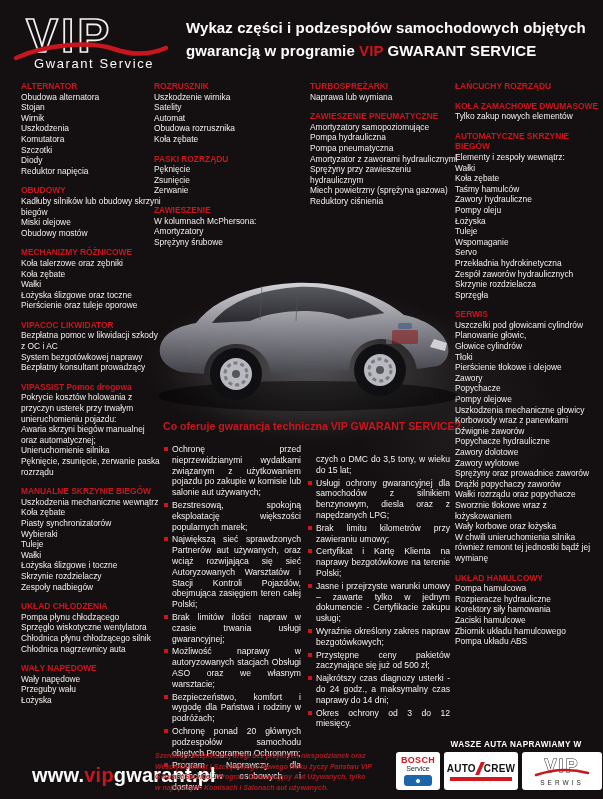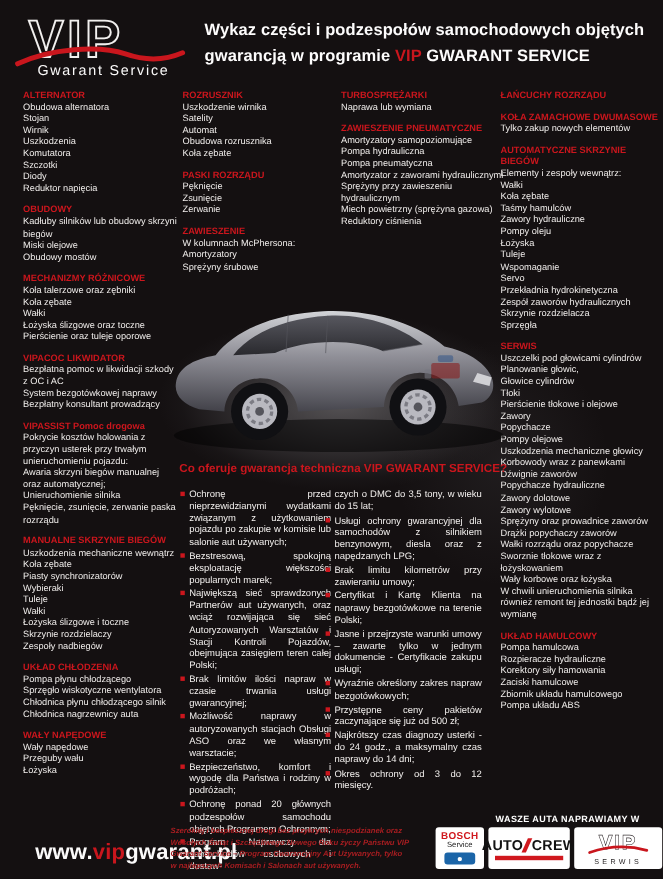--- a/index.html
+++ b/index.html
@@ -22,34 +22,34 @@
     pointer-events:none;
   }
   
   .hdr-title { position:absolute; left:186px; top:16px; width:410px;
     font-size:15px; font-weight:700; line-height:23px; color:#fdfcfc; letter-spacing:0.1px; }
   .red { color:#c9161d; }
   .logo-svg { position:absolute; left:12px; top:6px; }
   
   .col { position:absolute; top:81px; font-size:8.4px; line-height:10.6px; color:#efecea; }
   #col1 { left:21px;  width:141px; }
-  #col2 { left:154px; width:150px;margin-left:12px; }
+  #col2 { left:154px; width:150px; }
   #col3 { left:310px; width:150px; }
   #col4 { left:455px; width:147px; }
   .section { margin-bottom:9px; }
   .sec-h { color:#cb161d; font-weight:700; }
   .item { color:#f1eeec; }
   
   .car-wrap { position:absolute; left:150px; top:238px; width:312px; height:184px; }
   
   .offer-h { position:absolute; left:163px; top:420px; width:300px; white-space:nowrap;
     font-size:10.6px; font-weight:700; color:#cb161d; }
   .bullets { position:absolute; top:444px; font-size:8.6px; line-height:10.8px; color:#f3f0ee; }
   #bullets-left  { left:164px; width:137px; }
-  #bullets-right { left:296px; width:142px; }
+  #bullets-right { left:308px; width:142px;margin-top:10px; }
   .bullet { display:flex; margin-bottom:2px; }
   .sq { flex:0 0 4px; width:4px; height:4px; background:#cb161d; margin:3px 4px 0 0; }
   .bullet-text { flex:1; text-align:justify; }
   .cont { margin-left:8px; text-align:justify; margin-bottom:2px; }
   
   .website { position:absolute; left:32px; top:764px; font-size:20px; font-weight:700;
     color:#fbfafa; letter-spacing:0.2px; }
   .wishes { position:absolute; left:155px; top:751px; width:242px;
     font-size:7px; font-style:italic; font-weight:700; color:#a81d21; line-height:10.5px; }
   .repair-label { position:absolute; left:430px; top:740px; width:172px; text-align:center;
@@ -58,21 +58,21 @@
     display:flex; flex-direction:column; align-items:center; justify-content:center; }
   #bosch-box { left:396px; width:44px; }
   #crew-box  { left:444px; width:74px; }
   #vip-box   { left:522px; width:80px; }
   .bosch-word { font-size:9px; font-weight:800; color:#d0181e; line-height:9px; letter-spacing:0.3px; }
   .bosch-sub  { font-size:7px; color:#1d1d1d; line-height:8px; }
   .bosch-blue { width:28px; height:11px; background:#1b65a8; border-radius:3px; margin-top:2px;
     display:flex; align-items:center; justify-content:center; }
   .bosch-dot { width:6px; height:6px; border-radius:50%; background:#fff; border:1px solid #1b65a8; }
   .crew-row { display:flex; align-items:center; }
-  .crew-word { font-size:13px; font-weight:800; color:#121212; letter-spacing:0.2px; }
+  .crew-word { font-size:10px; font-weight:800; color:#121212; letter-spacing:0.2px; }
   .crew-slash { width:4px; height:13px; background:#d0181e; transform:skewX(-24deg); margin:0 2px; }
   .crew-bar { width:62px; height:4px; background:#d0181e; margin-top:2px; }
 </style>
 </head>
 <body>
 
 <div class="page">
 
   <div class="backdrop"></div>
   <div class="backdrop2"></div>

